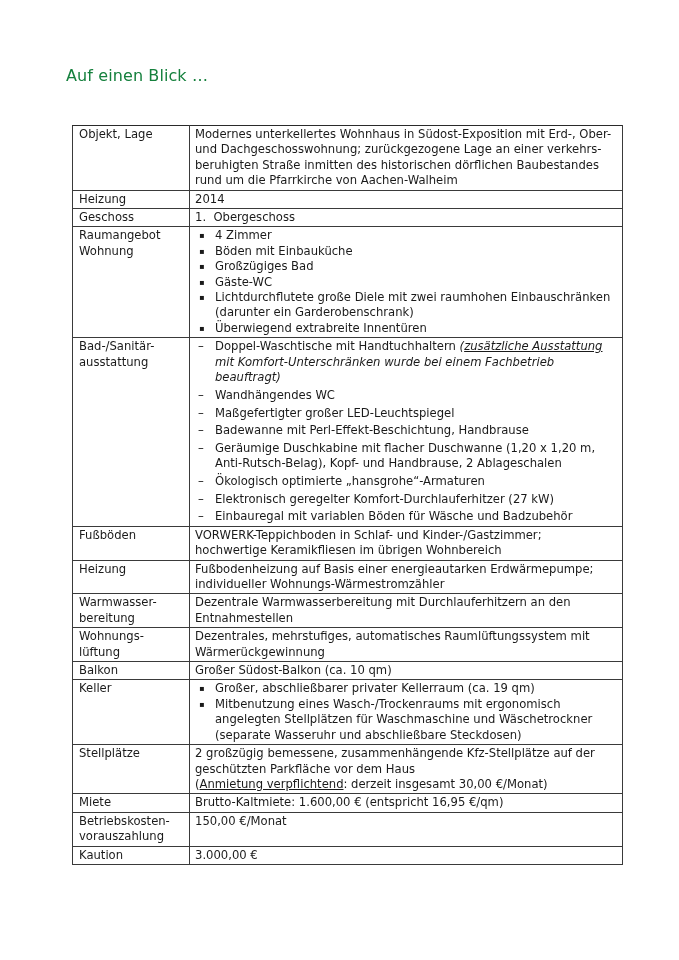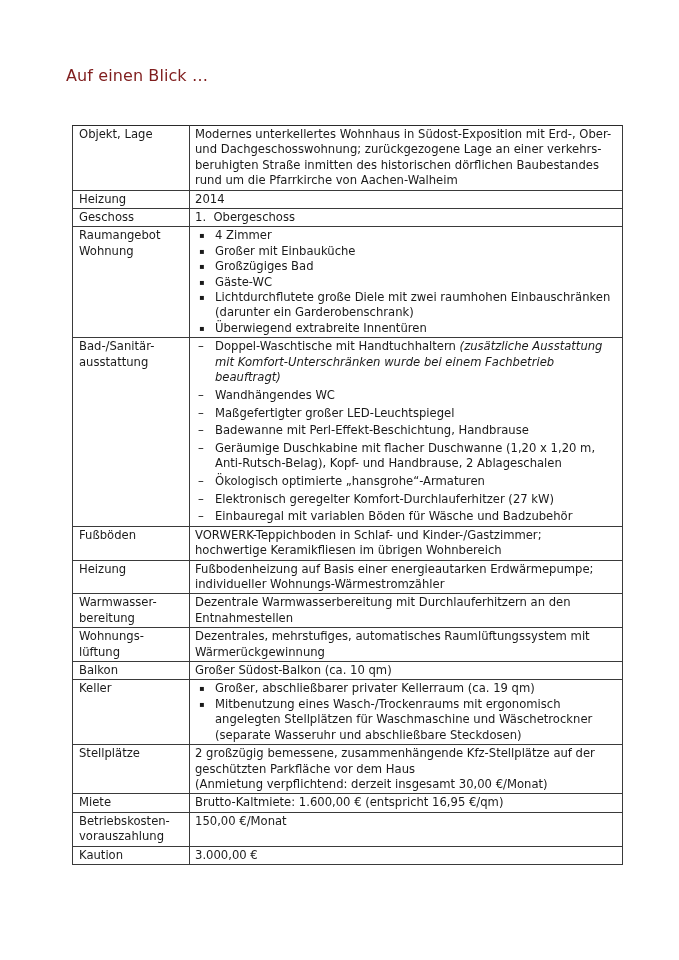--- a/index.html
+++ b/index.html
@@ -15,21 +15,21 @@
       font-family: "DejaVu Sans", sans-serif;
       color: #1a1a1a;
     }
     .page-title {
       position: absolute;
       left: 66px;
       top: 66px;
       font-size: 16px;
       font-weight: normal;
       margin: 0;
-      color: #7f1d1d;
+      color: #15803d;
       letter-spacing: 0.1px;
     }
     table.facts {
       position: absolute;
       left: 72px;
       top: 125px;
       width: 551px;
       border-collapse: collapse;
       font-size: 11.6px;
       line-height: 15.4px;
@@ -76,21 +76,21 @@
     }
     ul.dashes li:last-child { margin-bottom: 0; }
     ul.dashes li .mark {
       position: absolute;
       left: 3px;
       top: 0;
     }
     .note {
       font-style: italic;
     }
-    .u { }
+    .u { text-decoration: underline; }
   </style>
 </head>
 <body>
 
 <h1 class="page-title">Auf einen Blick …</h1>
 
 <table class="facts">
   <tbody>
       <tr class="first">
     <td class="label">Objekt, Lage</td>
@@ -104,21 +104,21 @@
     <td class="label">Geschoss</td>
     <td class="value" style="white-space:pre;">1.  Obergeschoss</td>
   </tr>
   <tr>
     <td class="label">
       <span>Raumangebot Wohnung</span>
     </td>
     <td class="value">
       <ul class="bullets">
             <li><span class="mark">▪</span><span>4 Zimmer</span></li>
-            <li><span class="mark">▪</span><span>Großer mit Einbauküche</span></li>
+            <li><span class="mark">▪</span><span>Böden mit Einbauküche</span></li>
             <li><span class="mark">▪</span><span>Großzügiges Bad</span></li>
             <li><span class="mark">▪</span><span>Gäste-WC</span></li>
             <li><span class="mark">▪</span><span>Lichtdurchflutete große Diele mit zwei raumhohen Einbauschränken (darunter ein Garderobenschrank)</span></li>
             <li><span class="mark">▪</span><span>Überwiegend extrabreite Innentüren</span></li>
           </ul>
     </td>
   </tr>
   <tr>
     <td class="label">Bad-/Sanitär-ausstattung</td>
     <td class="value">

